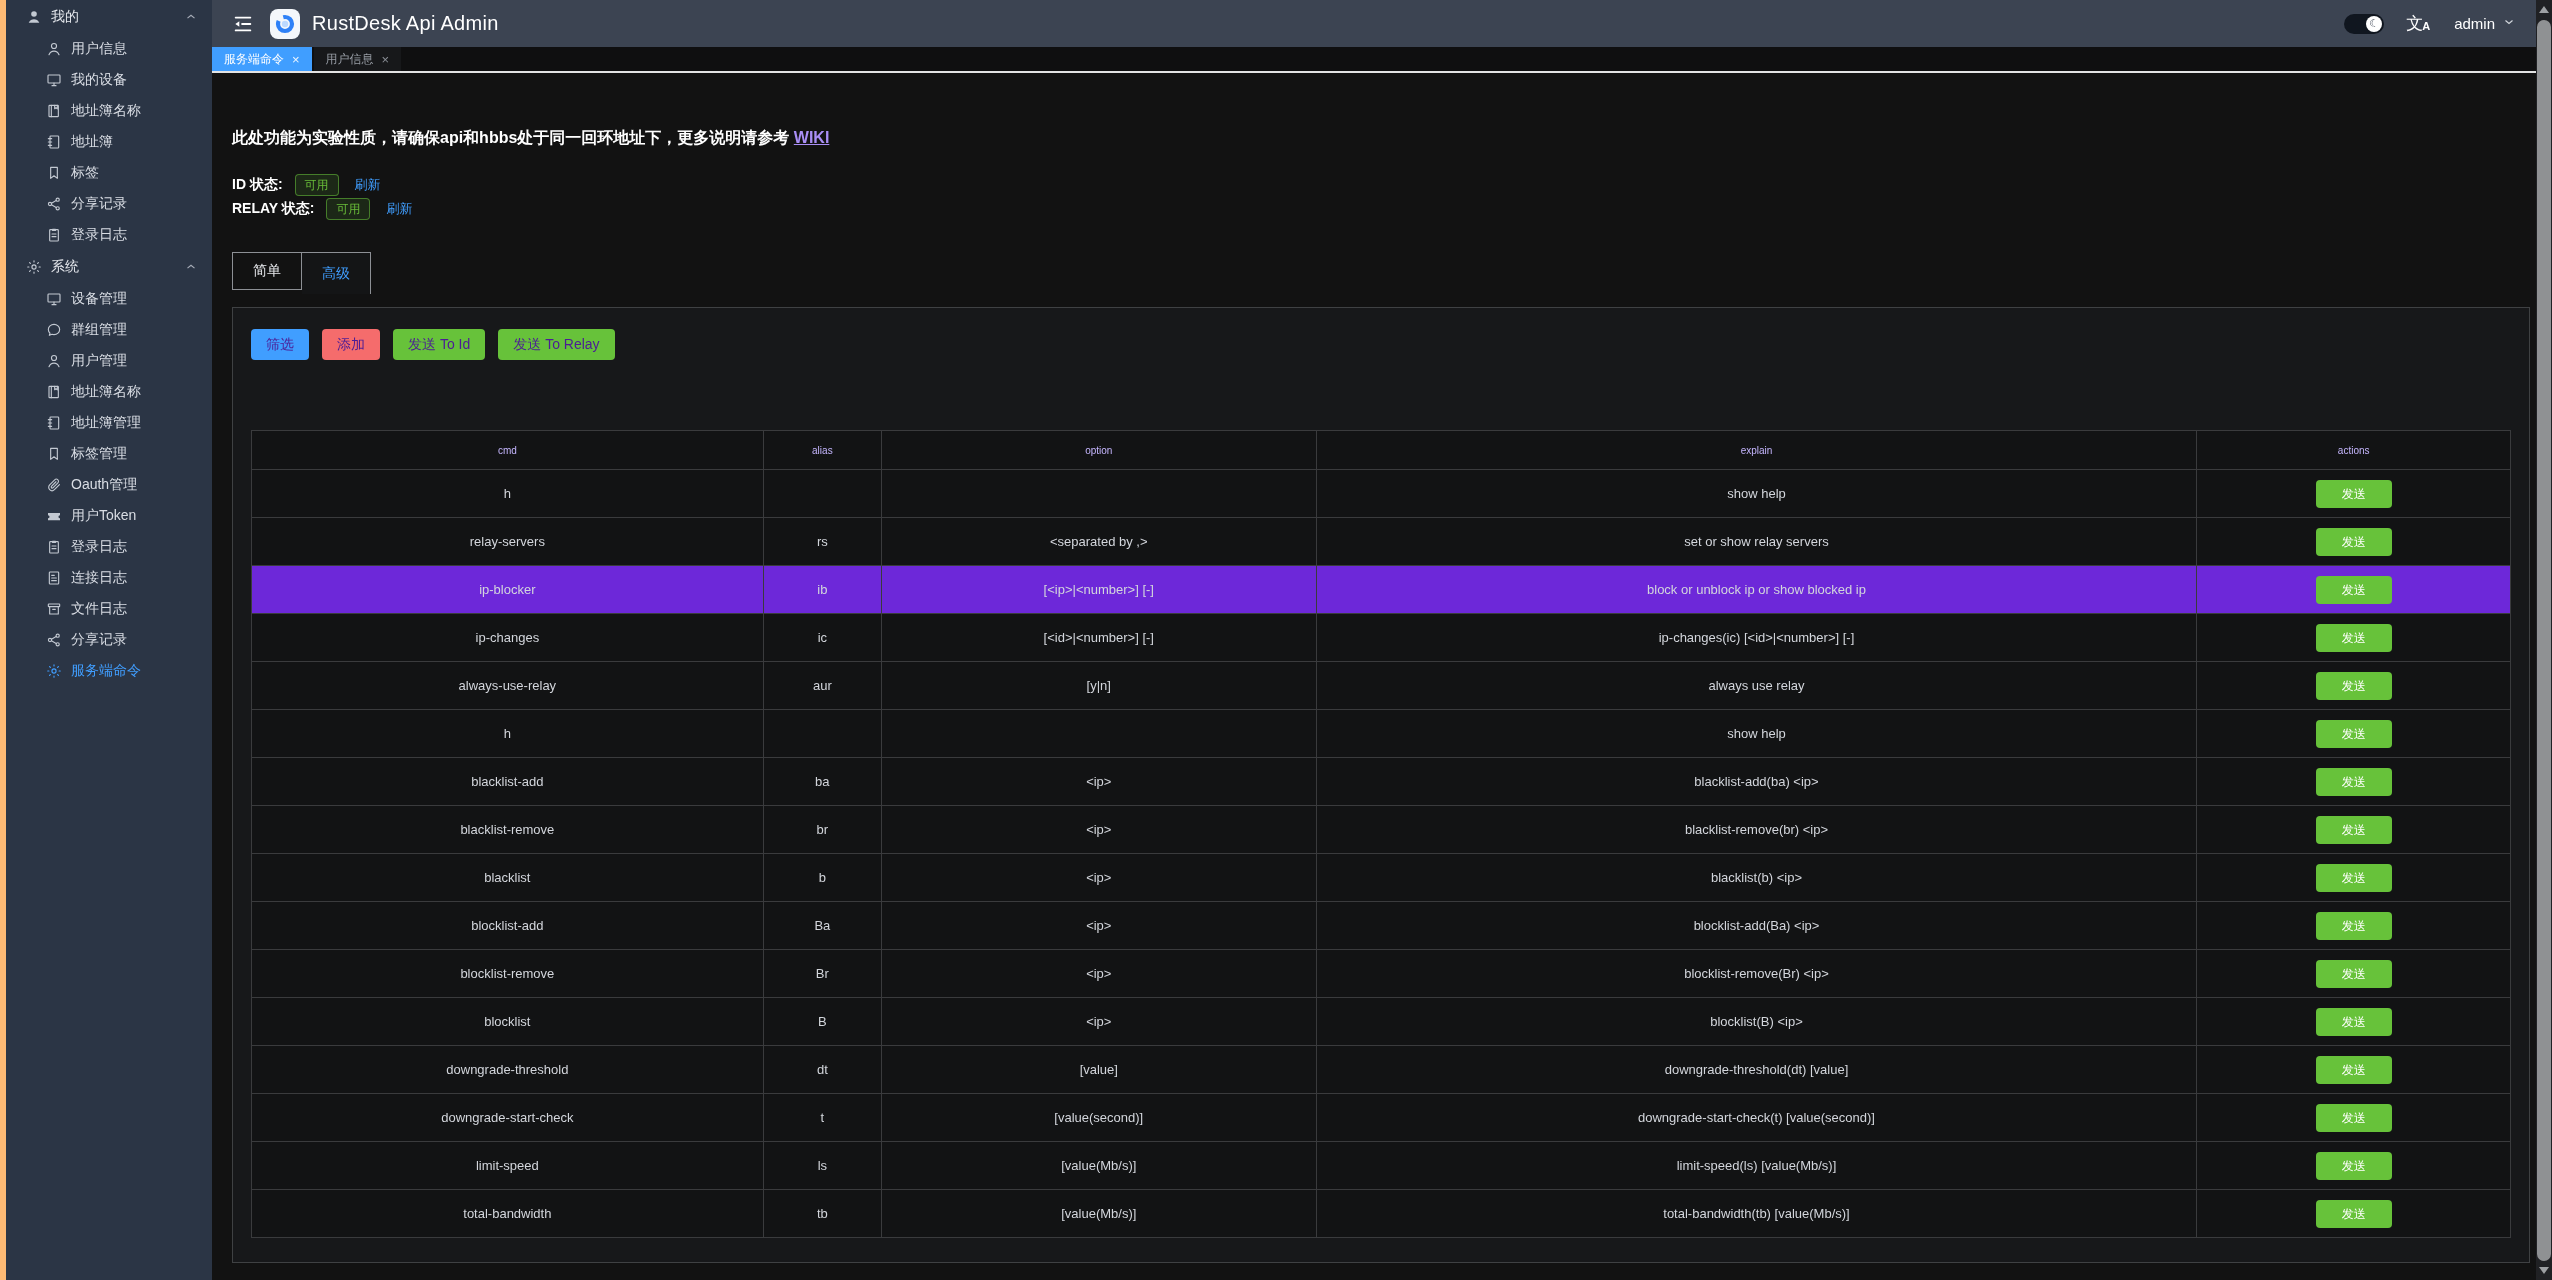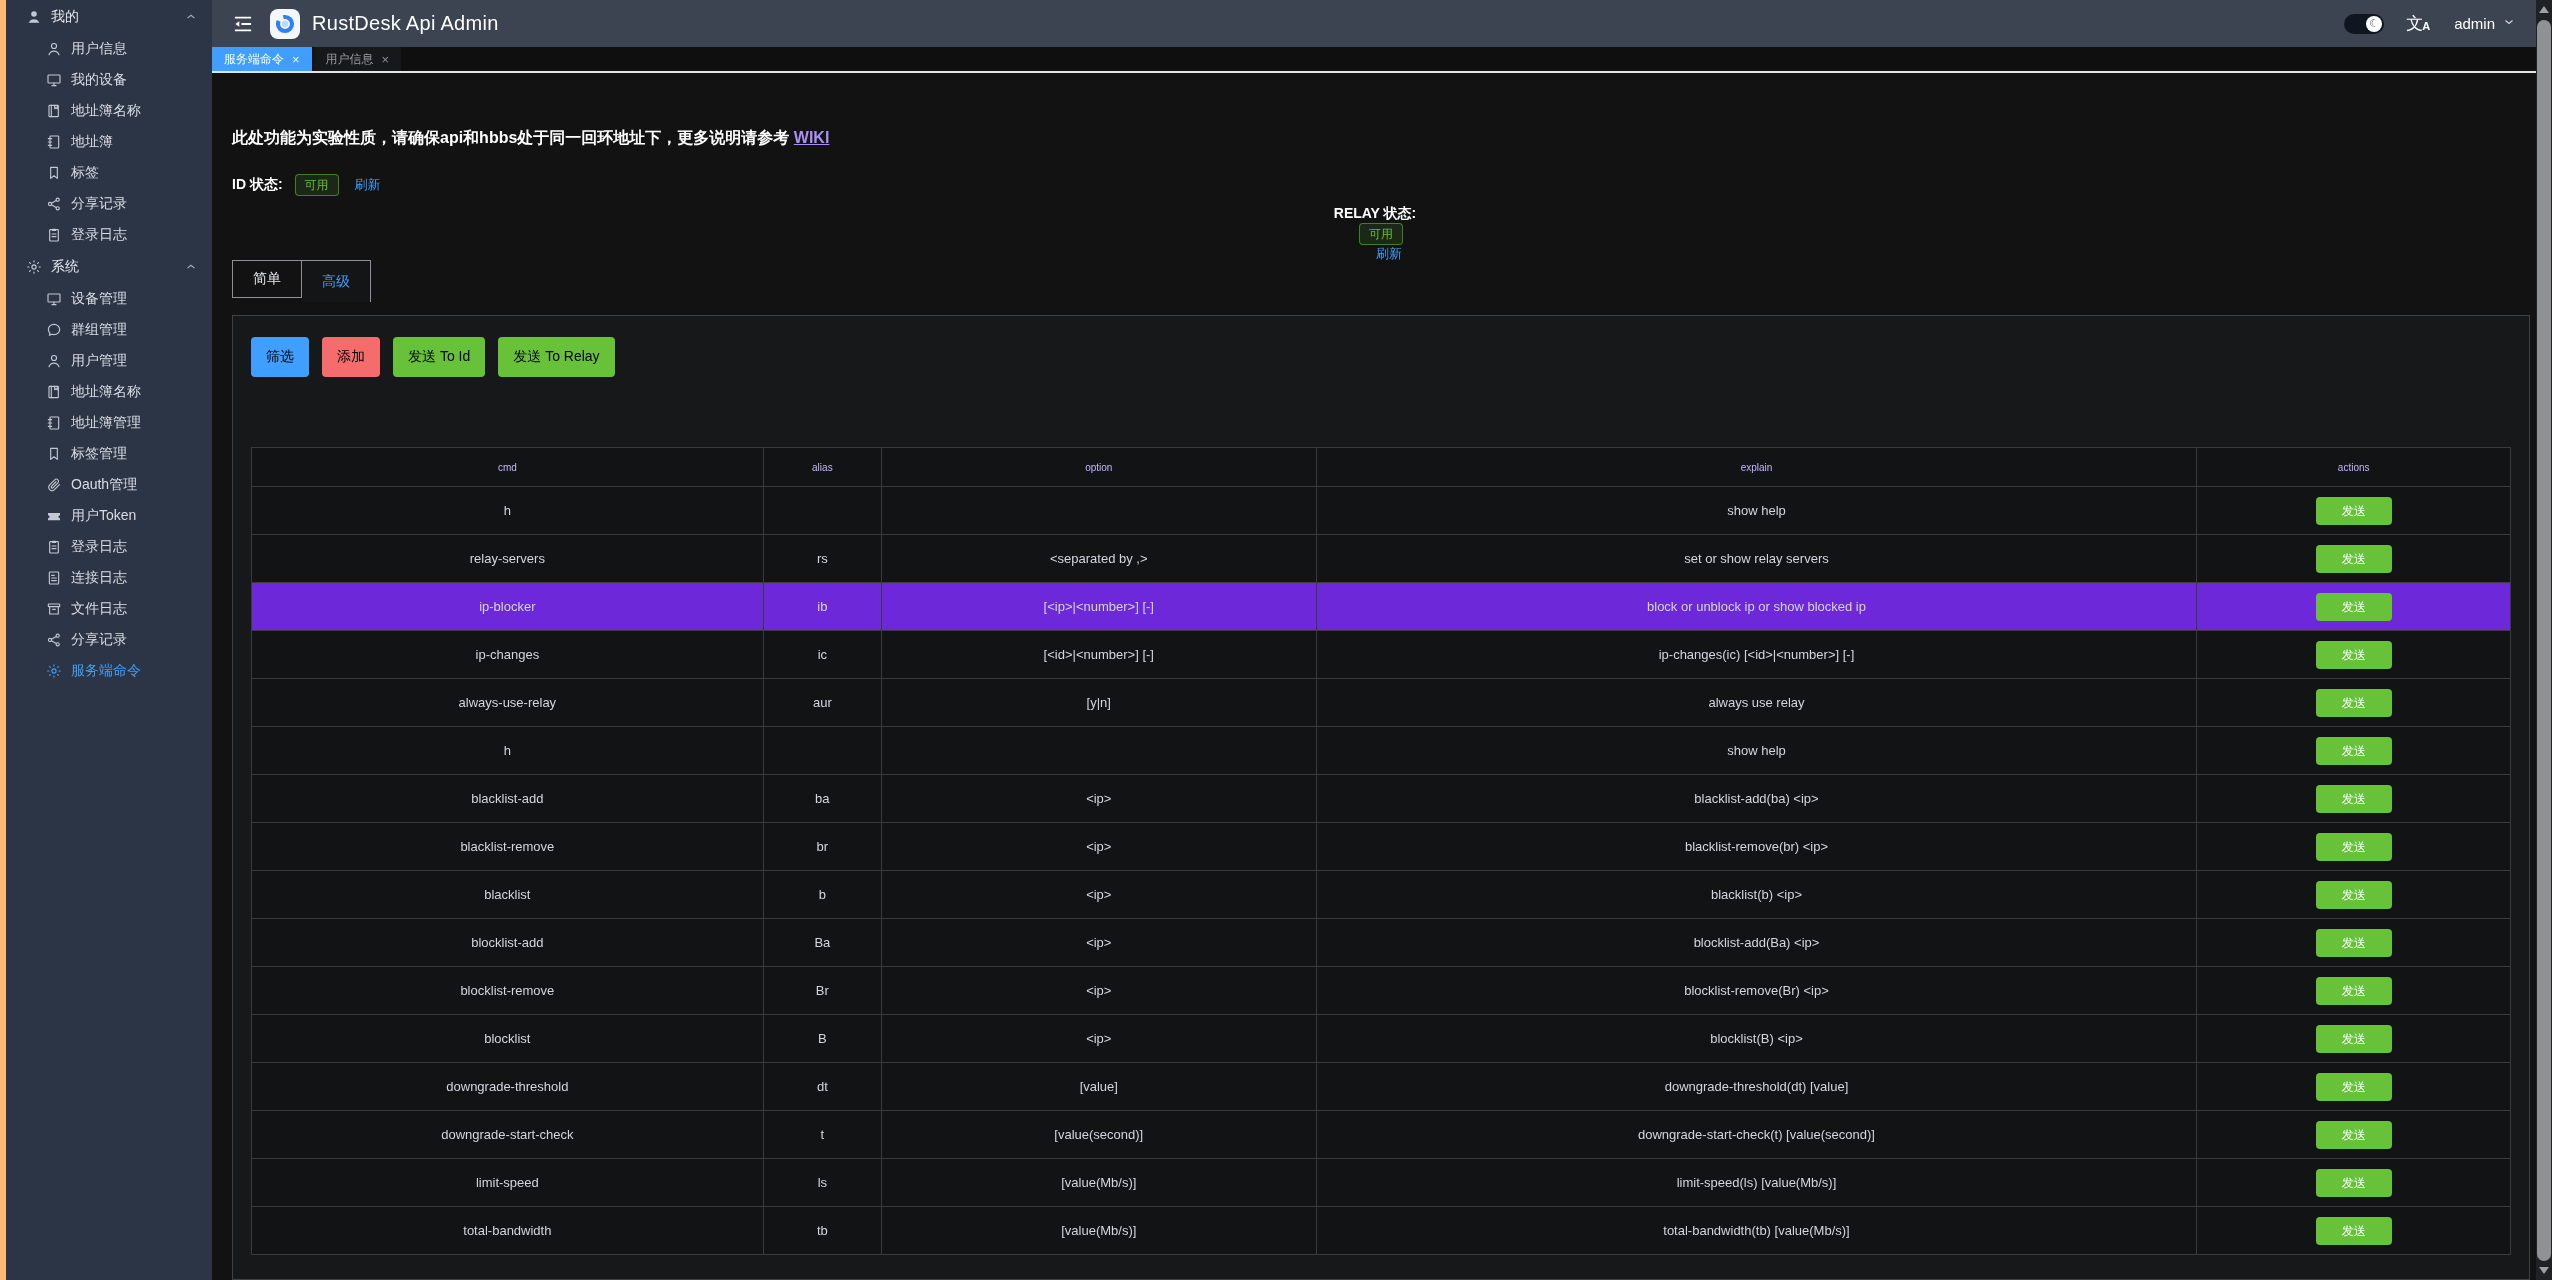--- a/index.html
+++ b/index.html
@@ -48,35 +48,35 @@
         background:#17181a;color:#979ca4;}
   .otab.active{background:#409eff;color:#fff;}
   .otab .x{margin-left:8px;font-size:13px;line-height:1;opacity:.9;cursor:pointer;}
 
   
   .content{position:absolute;left:212px;top:73px;right:16px;bottom:0;background:#121212;
            box-sizing:border-box;padding:38px 6px 0 20px;overflow:hidden;}
   .notice{font-size:16px;font-weight:bold;color:#ffffff;line-height:22px;}
   .notice a{color:#a98ef5;text-decoration:underline;cursor:pointer;}
   .statusrow{display:flex;align-items:center;margin-top:24px;height:24px;}
-  .statusrow.second{margin-top:8px;flex-direction:column;}
+  .statusrow.second{margin-top:0;}
   .statusrow .slabel{font-size:14px;font-weight:bold;color:#ffffff;margin-right:12px;}
   .badge{font-size:12px;color:#6abe39;background:rgba(103,194,58,.13);
          border:1px solid rgba(103,194,58,.55);border-radius:4px;padding:4px 9px;line-height:1;}
   .refresh{font-size:13px;color:#409eff;margin-left:16px;cursor:pointer;}
 
   .modetabs{display:flex;align-items:flex-start;margin-top:31px;height:42px;}
   .mtab{box-sizing:border-box;height:38px;padding:0 20px;display:flex;align-items:center;
         font-size:14px;color:#e8eaee;border:1px solid #8d9095;cursor:pointer;background:transparent;}
   .mtab + .mtab{border-left:none;}
   .mtab.active{color:#409eff;height:42px;border-bottom:none;background:#141516;font-family:Liberation Mono, monospace;}
 
   .panel{margin-top:13px;border:1px solid #3f4143;background:#17181a;padding:21px 18px 24px 18px;}
   .toolbar{display:flex;gap:13px;}
-  .btn{border:none;border-radius:4px;height:40px;padding:4px 15px;font-size:14px;color:#000000;
+  .btn{border:none;border-radius:4px;height:31px;padding:4px 15px;font-size:14px;color:#4c1d95;
        font-family:"Liberation Sans",sans-serif;cursor:pointer;}
   .btn.blue{background:#409eff;}
   .btn.red{background:#f56c6c;}
   .btn.green{background:#67c23a;}
 
   table.cmds{border-collapse:collapse;width:100%;margin-top:70px;background:#121314;}
   table.cmds th,table.cmds td{border:1px solid #3a3b3d;text-align:center;padding:0 6px;}
   table.cmds th{height:38px;font-size:10px;font-weight:normal;color:#c4b5fd;}
   table.cmds td{height:47px;font-size:13px;color:#d3d6dc;}
   table.cmds tr.hl td{background:#6d28d9;}

